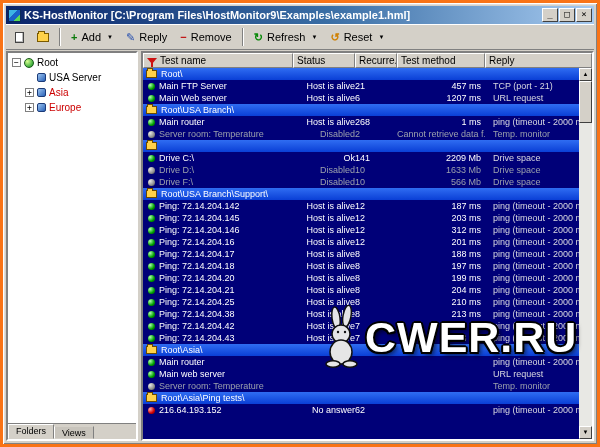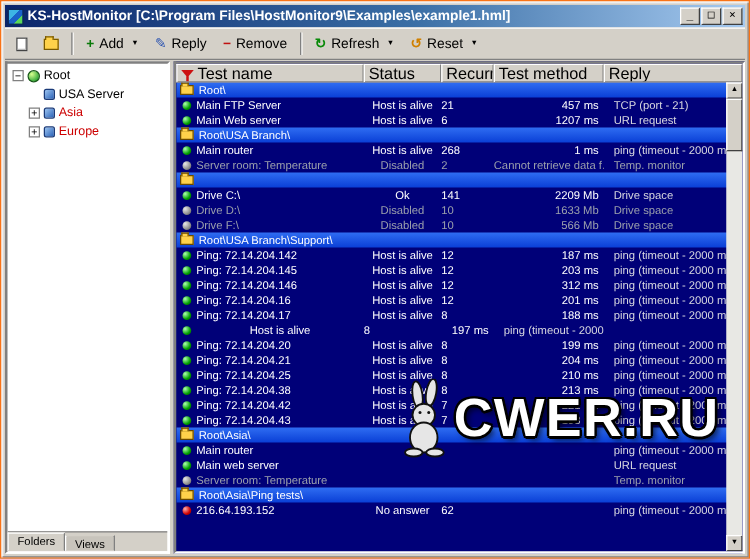--- a/index.html
+++ b/index.html
@@ -1,21 +1,21 @@
 <!DOCTYPE html>
 <html><head>
 <meta charset="utf-8">
 <style>
   * { box-sizing: border-box; margin: 0; padding: 0; }
   html,body { width:600px; height:447px; overflow:hidden; }
   body { font-family:"Liberation Sans", sans-serif; background:#d4d0c8; }
 
   .window {
     width:600px; height:447px; background:#d4d0c8;
-    border:1px solid #f97316;
+    border:3px solid #f97316;
     box-shadow: inset 1px 1px 0 #ffffff, inset -1px -1px 0 #808080, inset 2px 2px 0 #dfdfdf;
     padding:3px; display:flex; flex-direction:column;
   }
 
   
   .titlebar {
     height:18px; flex:0 0 18px; display:flex; align-items:center; gap:3px;
     background:linear-gradient(90deg,#0a246a,#3a6ea5 55%,#a6caf0);
     padding:0 2px; color:#fff;
   }
@@ -65,33 +65,33 @@
   .tree-tabs { flex:0 0 16px; display:flex; align-items:flex-end; background:#d4d0c8; border-top:1px solid #808080; }
   .tree-tab { font-size:9px; padding:1px 7px 2px; color:#000; border:1px solid; border-color:#fff #808080 #d4d0c8 #fff; background:#d4d0c8; }
   .tree-tab.inactive { border-color:#d4d0c8 #808080 #d4d0c8 #fff; background:#c8c4bc; height:13px; }
 
   .splitter { width:3px; flex:0 0 3px; background:#d4d0c8; }
 
   
   .table-panel { flex:1; min-width:0; background:#000078; position:relative; display:flex; flex-direction:column; overflow:hidden; }
   .thead { flex:0 0 15px; display:grid; grid-template-columns:150px 62px 42px 88px 1fr; background:#d4d0c8; }
   .th { background:#d4d0c8; border:1px solid; border-color:#fff #808080 #808080 #fff;
-    font-size:13px; line-height:13px; padding:0 3px; color:#000; white-space:nowrap; overflow:hidden;
+    font-size:10px; line-height:13px; padding:0 3px; color:#000; white-space:nowrap; overflow:hidden;
     display:flex; align-items:center; gap:3px; }
   .ic-funnel { width:0; height:0; position:relative; flex:0 0 10px;
     border-left:5px solid transparent; border-right:5px solid transparent; border-top:6px solid #cc1111; }
   .ic-funnel::after { content:''; position:absolute; left:-1px; top:-1px; width:2px; height:6px; background:#cc1111; }
 
   .rows { flex:1; margin-right:1px; overflow:hidden; }
   .row { height:12px; line-height:12px; font-size:9px; color:#fff; white-space:nowrap; }
   .test-row { display:grid; grid-template-columns:16px 134px 62px 42px 88px 1fr; }
   .test-row.dim { color:#9ba0ac; }
   .cell { overflow:hidden; white-space:nowrap; }
   .cell.icw { display:flex; align-items:center; justify-content:center; }
-  .cell.status { text-align:center; }
+  .cell.status { text-align:right; }
   .cell.recur { text-align:left; padding-right:6px; }
   .cell.reply { text-align:right; padding-right:4px; }
   .cell.method { padding-left:8px; color:#d8d8e0; }
   .test-row.dim .cell.method { color:#9ba0ac; }
 
   .led { width:7px; height:7px; border-radius:50%; display:inline-block; }
   .led-green { background:radial-gradient(circle at 30% 30%, #b0ffb0, #00a000 60%, #004800); }
   .led-gray  { background:radial-gradient(circle at 30% 30%, #e8e8e8, #909090 60%, #484848); }
   .led-red   { background:radial-gradient(circle at 30% 30%, #ffb0b0, #d00000 60%, #600000); }
 
@@ -345,20 +345,21 @@
             <span class="cell name">Ping: 72.14.204.17</span>
             <span class="cell status">Host is alive</span>
             <span class="cell recur">8</span>
             <span class="cell reply">188 ms</span>
             <span class="cell method">ping (timeout - 2000 ms)</span>
           </div>
           <div class="row test-row">
             <span class="cell icw">
               <span class="led led-green"></span>
             </span>
+            <span class="cell name">Ping: 72.14.204.18</span>
             <span class="cell status">Host is alive</span>
             <span class="cell recur">8</span>
             <span class="cell reply">197 ms</span>
             <span class="cell method">ping (timeout - 2000 ms)</span>
           </div>
           <div class="row test-row">
             <span class="cell icw">
               <span class="led led-green"></span>
             </span>
             <span class="cell name">Ping: 72.14.204.20</span>

